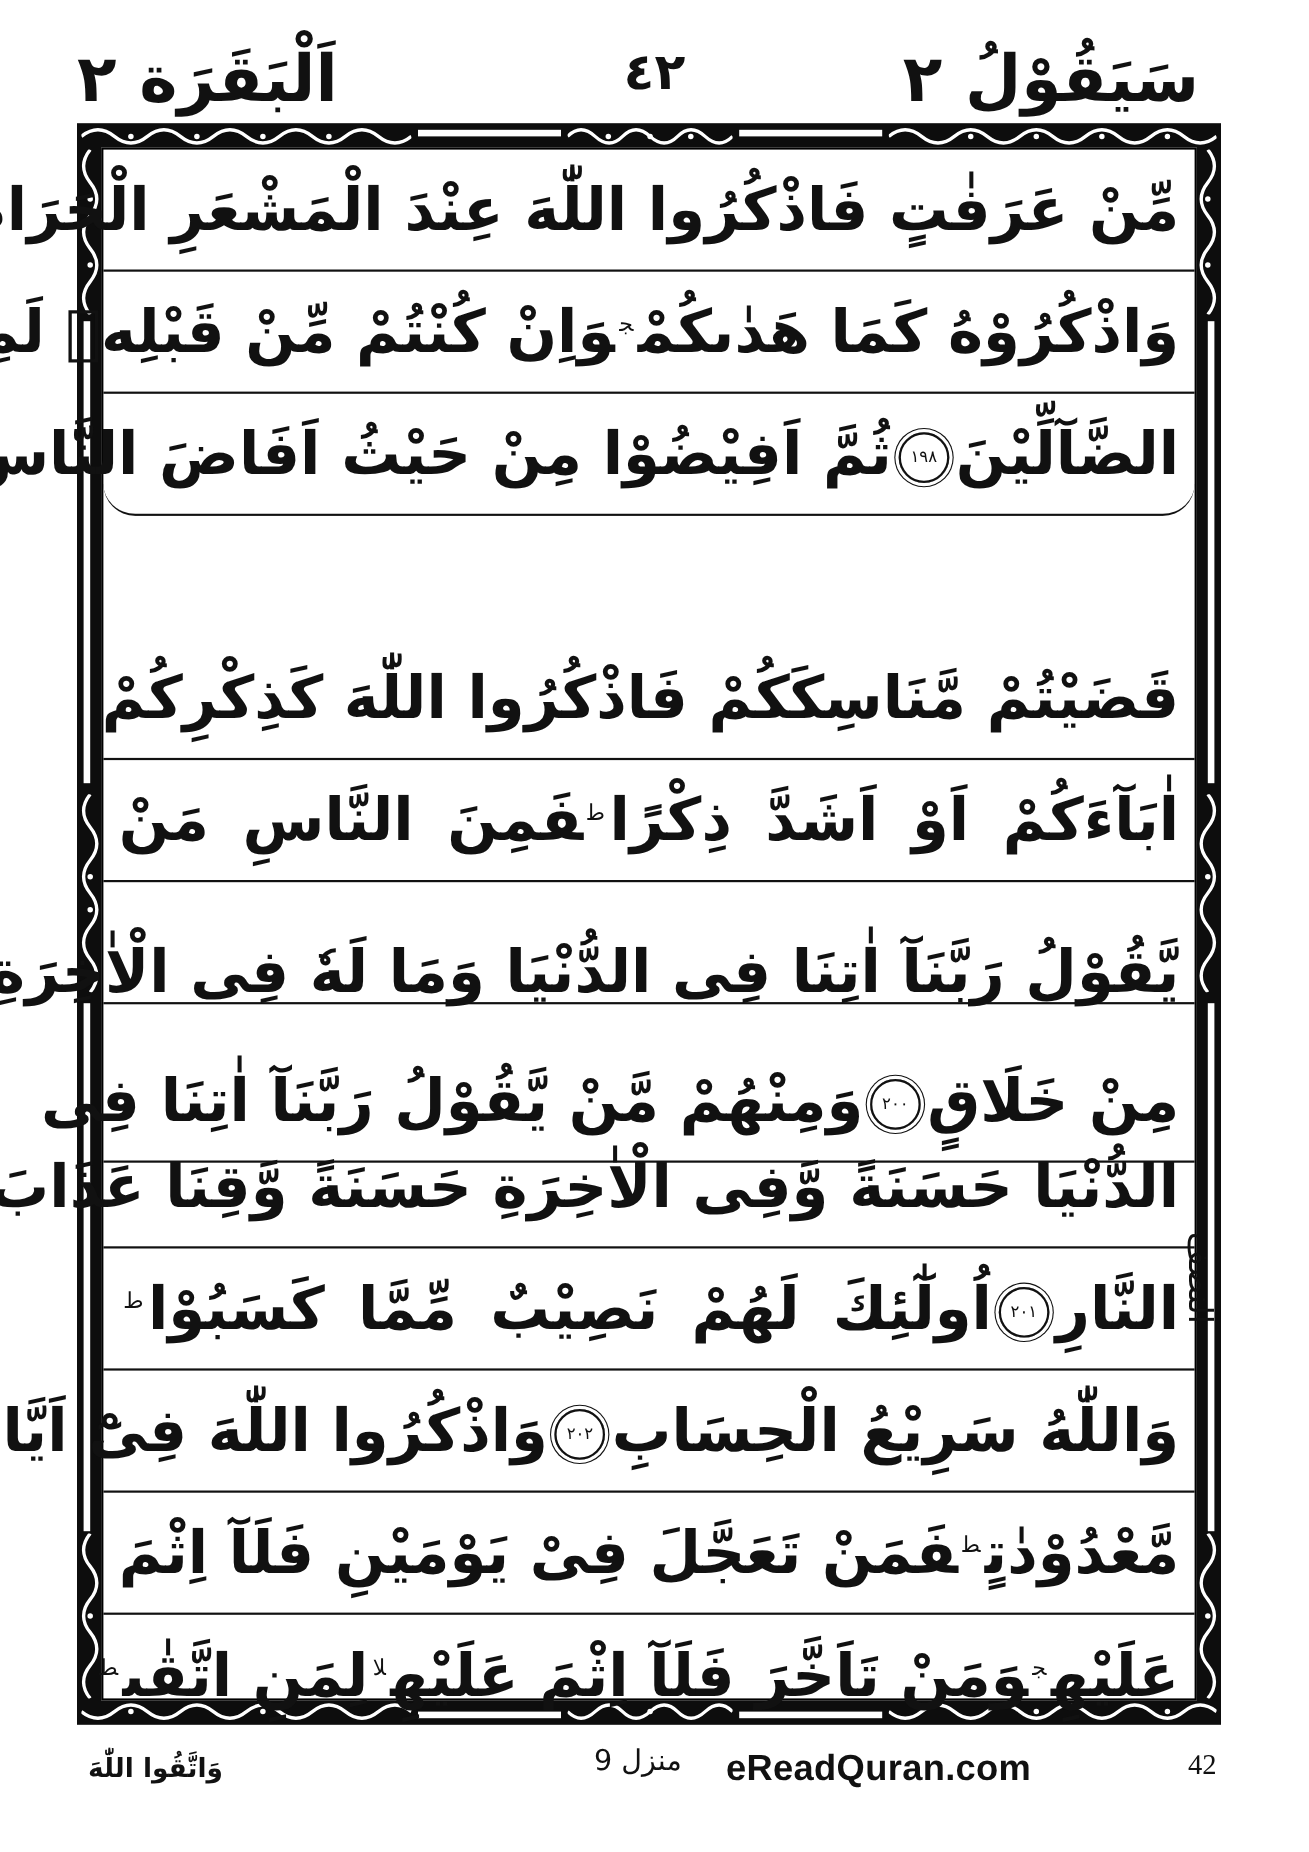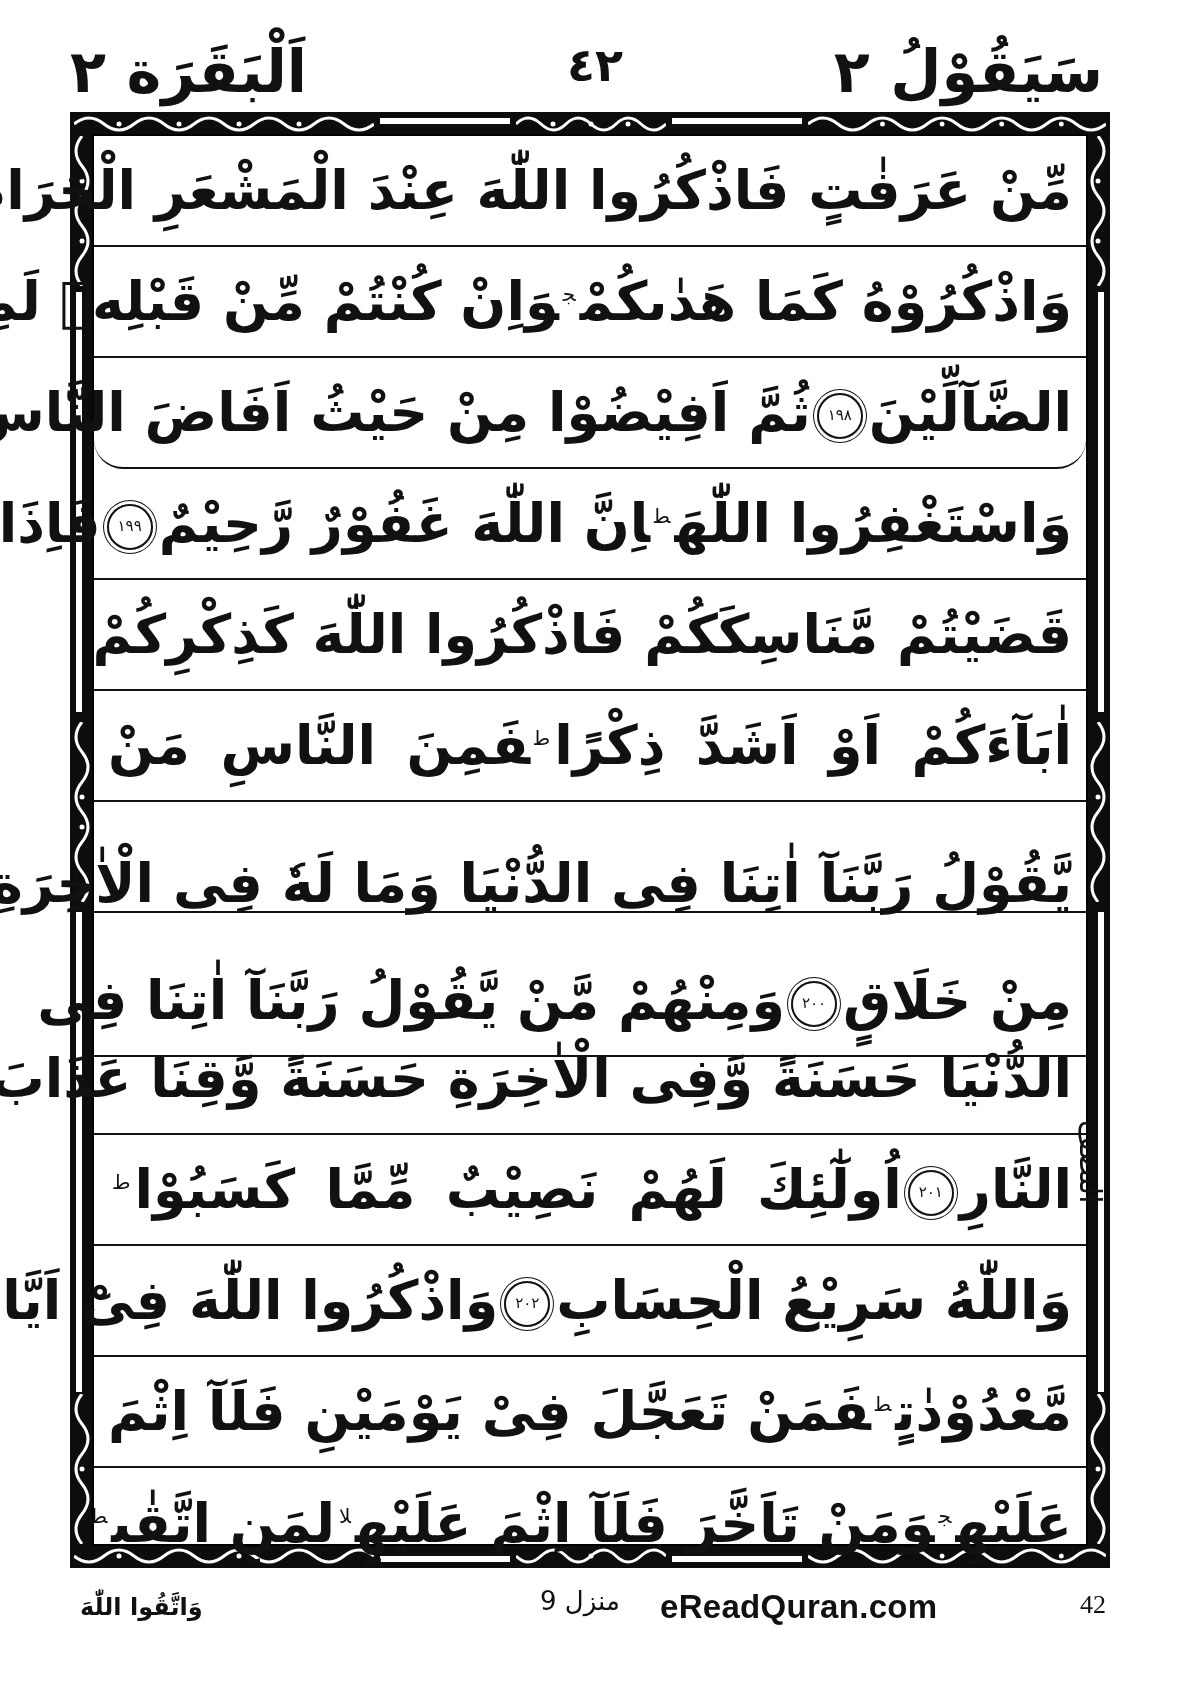--- a/index.html
+++ b/index.html
@@ -1,19 +1,19 @@
 <!DOCTYPE html>
 <html><head>
 <meta charset="utf-8">
 <style>
   html, body { margin:0; padding:0; background:#ffffff; }
   body { width:1190px; height:1684px; position:relative; overflow:hidden; font-family:"DejaVu Sans", sans-serif; color:#111; }
 
   .hdr { position:absolute; top:42px; font-size:59px; font-weight:bold; line-height:1; direction:rtl; white-space:nowrap; font-family:"DejaVu Sans", sans-serif; }
-  .hdr.right { right:87px; }
+  .hdr.right { right:100px; }
   .hdr.center { left:50%; transform:translateX(-50%); font-size:46px; }
   .hdr.left { left:70px; }
 
   .frame { position:absolute; left:70px; top:112px; width:1040px; height:1456px; background:#0d0d0d; box-sizing:border-box; }
   .frame-inner-border { position:absolute; left:22px; top:22px; right:22px; bottom:22px; background:#fff; border:2px solid #000; }
 
   .orn { position:absolute; }
   .orn svg { display:block; width:100%; height:100%; }
 
   .bar-white { position:absolute; background:#fff; height:6px; }
@@ -148,23 +148,20 @@
   <div class="lines">
     <div class="line" style="top:0px;">
       <span class="txt"><span>مِّنْ عَرَفٰتٍ فَاذْكُرُوا اللّٰهَ عِنْدَ الْمَشْعَرِ الْحَرَامِ</span> </span>
     </div>
     <div class="line" style="top:111px;">
       <span class="txt"><span>وَاذْكُرُوْهُ كَمَا هَدٰىكُمْ</span><span class="waqf">ج</span><span>وَاِنْ كُنْتُمْ مِّنْ قَبْلِهٖ لَمِنَ</span></span>
     </div>
     <div class="line" style="top:222px;border-radius:29px;">
       <span class="txt"><span>الضَّآلِّيْنَ</span><span class="ayah">١٩٨</span><span>ثُمَّ اَفِيْضُوْا مِنْ حَيْثُ اَفَاضَ النَّاسُ</span></span>
     </div>
-    <div class="line" style="top:333px;">
-      <span class="txt"><span>وَاسْتَغْفِرُوا اللّٰهَ</span><span class="waqf">ط</span><span>اِنَّ اللّٰهَ غَفُوْرٌ رَّحِيْمٌ</span><span class="ayah">١٩٩</span><span>فَاِذَا</span></span>
-    </div>
     <div class="line" style="top:444px;">
       <span class="txt"><span>قَضَيْتُمْ مَّنَاسِكَكُمْ فَاذْكُرُوا اللّٰهَ كَذِكْرِكُمْ</span></span>
     </div>
     <div class="line" style="top:555px;">
       <span class="txt"><span>اٰبَآءَكُمْ اَوْ اَشَدَّ ذِكْرًا</span><span class="waqf">ط</span><span>فَمِنَ النَّاسِ مَنْ</span></span>
     </div>
     <div class="line" style="top:666px;align-items:flex-end;">
       <span class="txt"><span>يَّقُوْلُ رَبَّنَآ اٰتِنَا فِى الدُّنْيَا وَمَا لَهٗ فِى الْاٰخِرَةِ</span></span>
     </div>
     <div class="line" style="top:777px;margin-top:33px;">

